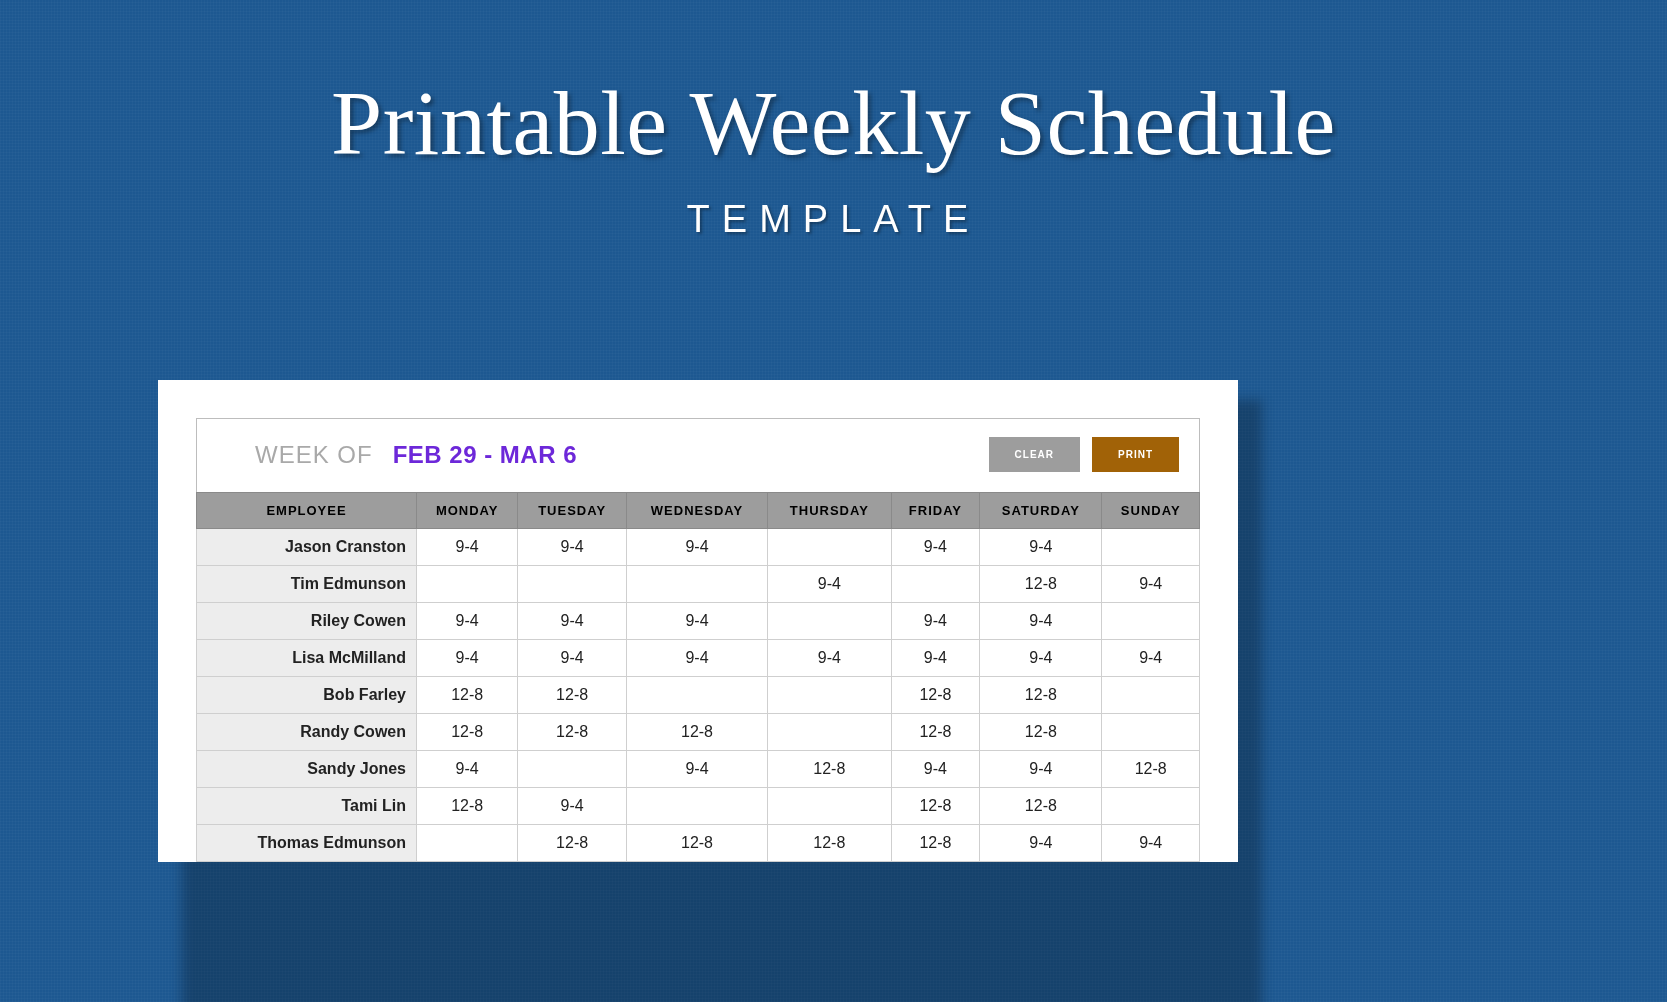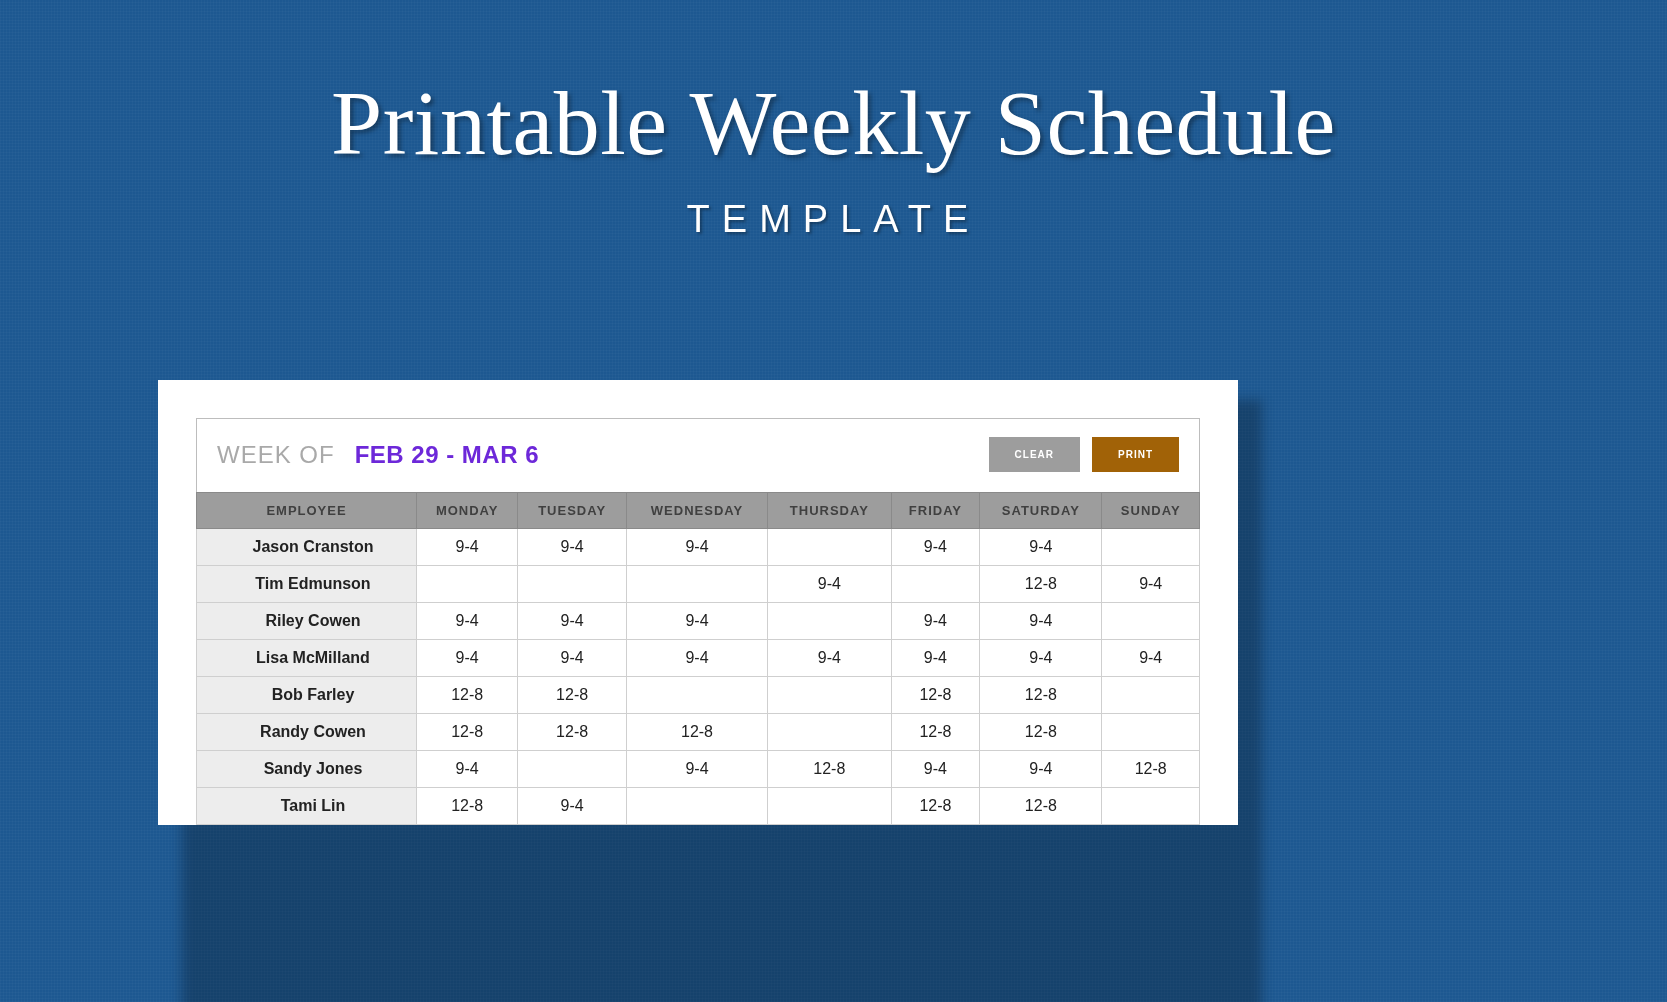--- a/index.html
+++ b/index.html
@@ -61,21 +61,21 @@
     }
 
     .week-bar {
       display: flex;
       align-items: center;
       justify-content: space-between;
       border: 1px solid #bdbdbd;
       border-bottom: none;
       padding: 18px 20px 20px 20px;
     }
-    .week-left { display: flex; align-items: flex-start; gap: 20px; }
+    .week-left { display: flex; align-items: flex-start; gap: 20px; margin-left: 38px; }
     .week-label {
       color: #a9a9a9;
       font-size: 24px;
       letter-spacing: 1px;
       font-weight: 500;
     }
     .week-range {
       color: #6d28d9;
       font-size: 24px;
       font-weight: 700;
@@ -94,37 +94,37 @@
     .btn-clear { background: #9d9d9d; }
     .btn-print { background: #a16207; }
 
     table {
       width: 100%;
       border-collapse: collapse;
       font-size: 16px;
     }
     thead th {
       background: #9d9d9d;
-      color: #404040;
+      color: #000000;
       font-weight: 700;
       font-size: 13px;
       letter-spacing: 1px;
       padding: 10px 6px;
       border: 1px solid #8a8a8a;
       text-transform: uppercase;
     }
     thead th:first-child { width: 220px; }
     tbody td {
       border: 1px solid #cfcfcf;
       padding: 9px 10px;
       text-align: center;
       color: #222;
     }
     tbody td:first-child {
-      text-align: center;
+      text-align: right;
       font-weight: 700;
       background: #ededed;
       padding-left: 23px;
     }
   </style>
 </head>
 <body>
 
 <div class="hero">
   <h1>Printable Weekly Schedule</h1>
@@ -233,16 +233,26 @@
         <tr>
           <td>Tami Lin</td>
           <td>12-8</td>
           <td>9-4</td>
           <td></td>
           <td></td>
           <td>12-8</td>
           <td>12-8</td>
           <td></td>
         </tr>
+        <tr>
+          <td>Thomas Edmunson</td>
+          <td></td>
+          <td>12-8</td>
+          <td>12-8</td>
+          <td>12-8</td>
+          <td>12-8</td>
+          <td>9-4</td>
+          <td>9-4</td>
+        </tr>
       </tbody>
   </table>
 
 </div>
 
 </body></html>

